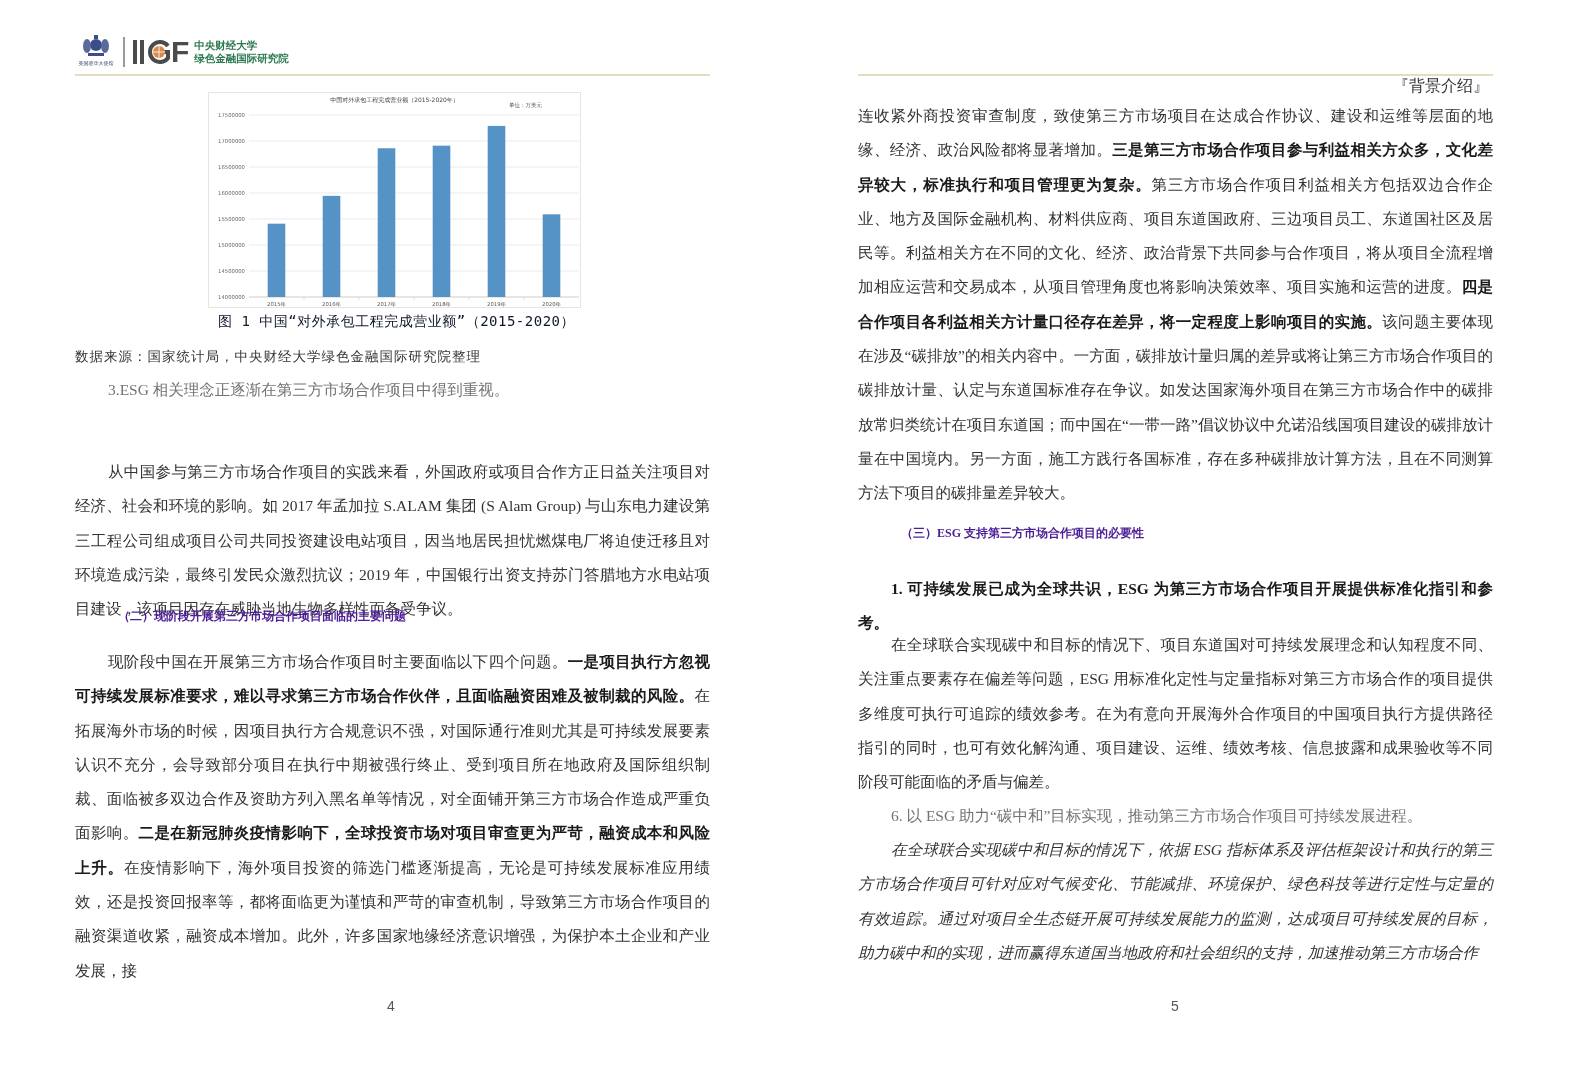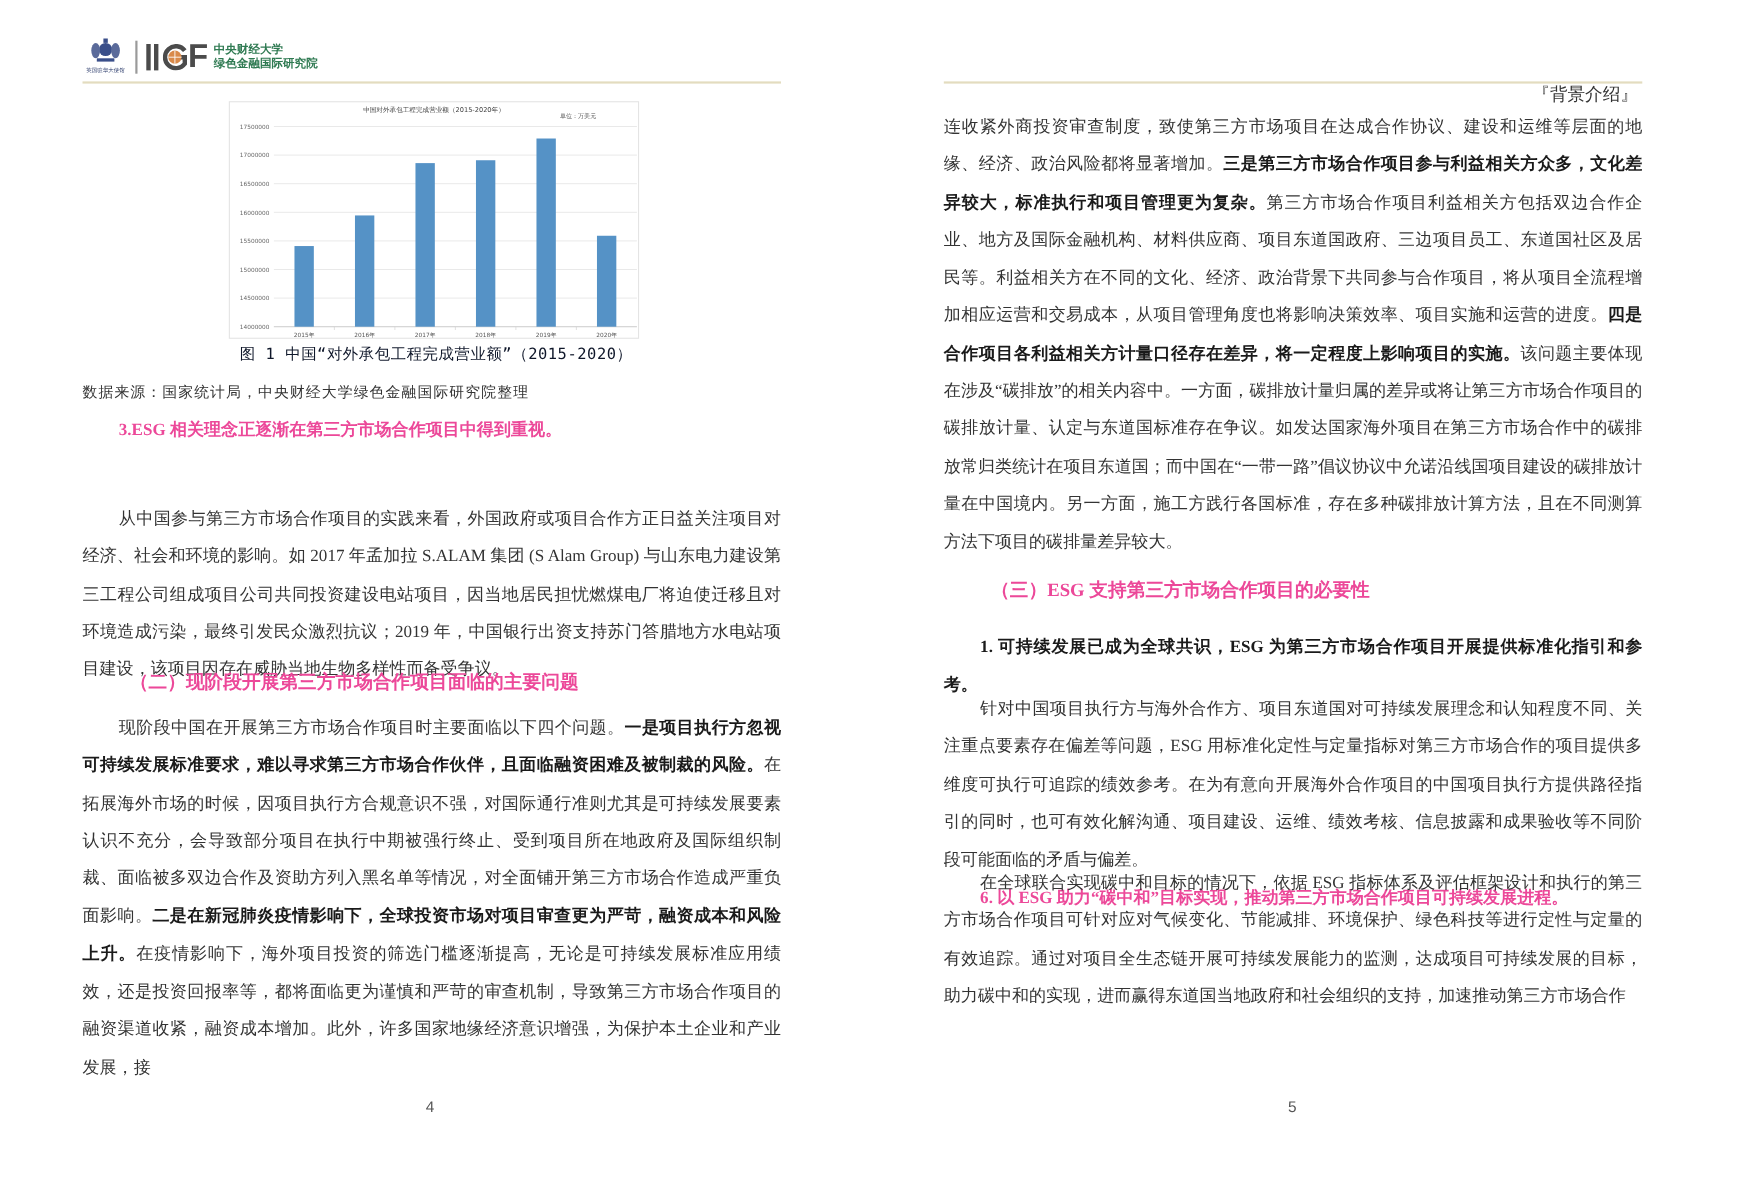--- a/index.html
+++ b/index.html
@@ -34,22 +34,22 @@
 
   .fig-caption { position: absolute; left: 0; width: 793px; top: 313px; text-align: center; font-family: "DejaVu Sans Mono", monospace; font-size: 14px; color: #0f172a; letter-spacing: 0.5px; }
   .source-line { position: absolute; left: 75px; top: 348px; font-family: "DejaVu Sans Mono", monospace; font-size: 13.5px; color: #333; letter-spacing: 1px; }
 
   
   .txt { position: absolute; font-size: 15.5px; line-height: 34.3px; color: #333; text-align: justify; text-align-last: left; }
   .left-col { left: 75px; width: 635px; }
   .right-col { left: 65px; width: 635px; }
   .indent { text-indent: 33px; }
   .b { font-weight: bold; color: #1a1a1a; }
-  .h2 { position: absolute; font-size: 17px; font-weight: bold; color: #ec4899; }
-  .h3 { position: absolute; font-size: 15.5px; font-weight: bold; color: #ec4899; }
+  .h2 { position: absolute; font-size: 12px; font-weight: bold; color: #4c1d95; }
+  .h3 { position: absolute; font-size: 15.5px; font-weight: normal; color: #737373; }
 
   .pageno { position: absolute; top: 998px; font-family: "Liberation Sans", sans-serif; font-size: 14px; color: #555; }
 </style>
 </head>
 <body>
 
 <div class="page page-left">
   <div class="hdr-left">
     <div class="embassy">
       <svg viewBox="0 0 28 24">
@@ -139,20 +139,20 @@
 <div class="page page-right">
   <div class="hdr-right-text">『背景介绍』</div>
   <div class="hdr-rule-right"></div>
 
   <p class="txt right-col" style="top:99px;"><span>连收紧外商投资审查制度，致使第三方市场项目在达成合作协议、建设和运维等层面的地缘、经济、政治风险都将显著增加。</span><span class="b">三是第三方市场合作项目参与利益相关方众多，文化差异较大，标准执行和项目管理更为复杂。</span><span>第三方市场合作项目利益相关方包括双边合作企业、地方及国际金融机构、材料供应商、项目东道国政府、三边项目员工、东道国社区及居民等。利益相关方在不同的文化、经济、政治背景下共同参与合作项目，将从项目全流程增加相应运营和交易成本，从项目管理角度也将影响决策效率、项目实施和运营的进度。</span><span class="b">四是合作项目各利益相关方计量口径存在差异，将一定程度上影响项目的实施。</span><span>该问题主要体现在涉及“碳排放”的相关内容中。一方面，碳排放计量归属的差异或将让第三方市场合作项目的碳排放计量、认定与东道国标准存在争议。如发达国家海外项目在第三方市场合作中的碳排放常归类统计在项目东道国；而中国在“一带一路”倡议协议中允诺沿线国项目建设的碳排放计量在中国境内。另一方面，施工方践行各国标准，存在多种碳排放计算方法，且在不同测算方法下项目的碳排量差异较大。</span></p>
 
   <div class="h2" style="left:108px; top:525px;">（三）ESG 支持第三方市场合作项目的必要性</div>
 
   <p class="txt right-col indent b" style="top:572px;">1. 可持续发展已成为全球共识，ESG 为第三方市场合作项目开展提供标准化指引和参考。</p>
 
-  <p class="txt right-col indent" style="top:628px;">针对中国项目执行方与海外合作方、项目东道国对可持续发展理念和认知程度不同、关注重点要素存在偏差等问题，ESG 用标准化定性与定量指标对第三方市场合作的项目提供多维度可执行可追踪的绩效参考。在为有意向开展海外合作项目的中国项目执行方提供路径指引的同时，也可有效化解沟通、项目建设、运维、绩效考核、信息披露和成果验收等不同阶段可能面临的矛盾与偏差。</p>
+  <p class="txt right-col indent" style="top:628px;">在全球联合实现碳中和目标的情况下、项目东道国对可持续发展理念和认知程度不同、关注重点要素存在偏差等问题，ESG 用标准化定性与定量指标对第三方市场合作的项目提供多维度可执行可追踪的绩效参考。在为有意向开展海外合作项目的中国项目执行方提供路径指引的同时，也可有效化解沟通、项目建设、运维、绩效考核、信息披露和成果验收等不同阶段可能面临的矛盾与偏差。</p>
 
   <div class="h3" style="left:98px; top:806px;">6. 以 ESG 助力“碳中和”目标实现，推动第三方市场合作项目可持续发展进程。</div>
 
-  <p class="txt right-col indent" style="top:786px;">在全球联合实现碳中和目标的情况下，依据 ESG 指标体系及评估框架设计和执行的第三方市场合作项目可针对应对气候变化、节能减排、环境保护、绿色科技等进行定性与定量的有效追踪。通过对项目全生态链开展可持续发展能力的监测，达成项目可持续发展的目标，助力碳中和的实现，进而赢得东道国当地政府和社会组织的支持，加速推动第三方市场合作</p>
+  <p class="txt right-col indent" style="top:833px;font-style:italic;">在全球联合实现碳中和目标的情况下，依据 ESG 指标体系及评估框架设计和执行的第三方市场合作项目可针对应对气候变化、节能减排、环境保护、绿色科技等进行定性与定量的有效追踪。通过对项目全生态链开展可持续发展能力的监测，达成项目可持续发展的目标，助力碳中和的实现，进而赢得东道国当地政府和社会组织的支持，加速推动第三方市场合作</p>
 
   <div class="pageno" style="left:378px;">5</div>
 </div>
 
 </body></html>

